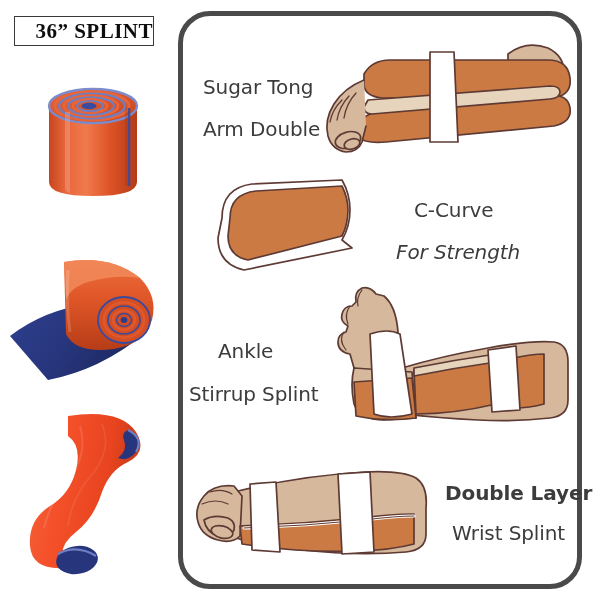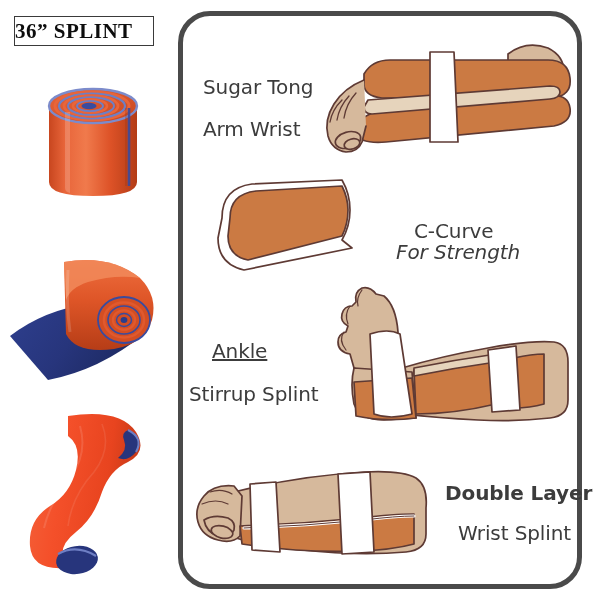--- a/index.html
+++ b/index.html
@@ -20,21 +20,21 @@
     position: absolute;
     left: 14px;
     top: 16px;
     width: 140px;
     height: 30px;
     background: #ffffff;
     border: 1.5px solid #3a3a3a;
     box-sizing: border-box;
     display: flex;
     align-items: center;
-    justify-content: flex-start;
+    justify-content: flex-end;
   }
   #title-badge .txt {
     font-family: "Liberation Serif", serif;
     font-weight: bold;
     font-size: 21px;
     letter-spacing: 0.5px;
     color: #0d0d0d;
     white-space: nowrap;
   }
 
@@ -65,26 +65,26 @@
     position: absolute;
     color: #3c3c3c;
     font-size: 20px;
     font-family: "DejaVu Sans", sans-serif;
     white-space: nowrap;
     letter-spacing: -0.1px;
   }
 
   #lbl-sugar-1 { left: 203px; top: 75px;  }
   #lbl-sugar-2 { left: 203px; top: 117px; }
-  #lbl-ccurve-1 { left: 414px; top: 198px; margin-top: 21px; }
+  #lbl-ccurve-1 { left: 414px; top: 198px; }
   #lbl-ccurve-2 { left: 396px; top: 240px; font-style: italic; }
-  #lbl-ankle-1 { left: 212px; top: 339px; text-decoration: underline; }
+  #lbl-ankle-1 { left: 218px; top: 339px; }
   #lbl-ankle-2 { left: 189px; top: 382px; text-align: center; }
   #lbl-wrist-1 { left: 445px; top: 481px; font-weight: bold; }
-  #lbl-wrist-2 { left: 452px; top: 521px; margin-left: 6px; }
+  #lbl-wrist-2 { left: 452px; top: 521px; }
 
   
   .art { position: absolute; }
   .art svg { display: block; width: 100%; height: 100%; }
 
   #art-sugar-tong { left: 312px; top: 30px;  width: 270px; height: 130px; }
   #art-c-curve    { left: 200px; top: 172px; width: 172px; height: 105px; }
   #art-ankle      { left: 292px; top: 272px; width: 290px; height: 160px; }
   #art-wrist      { left: 188px; top: 452px; width: 245px; height: 115px; }
 </style>
@@ -197,21 +197,21 @@
     <path d="M34 146 Q52 136 72 148" stroke="#6E7FC4" stroke-width="2.2" fill="none"></path>
 
     <path d="M56 18 Q64 46 46 70 Q26 94 20 120" stroke="#ffffff" stroke-width="2" fill="none" opacity="0.12"></path>
     <path d="M78 16 Q88 40 70 64 Q48 88 44 118" stroke="#ffffff" stroke-width="1.6" fill="none" opacity="0.09"></path>
   </svg>
 </div>
 
 <div id="illustration-frame"></div>
 
 <div class="label" id="lbl-sugar-1">Sugar Tong</div>
-<div class="label" id="lbl-sugar-2">Arm Wrist</div>
+<div class="label" id="lbl-sugar-2">Arm Double</div>
 
 <div class="art" id="art-sugar-tong">
   <svg viewBox="0 0 270 130" xmlns="http://www.w3.org/2000/svg">
     <g stroke="#5E3A34" stroke-width="1.7" stroke-linejoin="round" stroke-linecap="round" fill="none">
 
       <path d="M196 24 Q214 10 236 18 Q252 26 252 42 L252 52 L196 52 Z" fill="#D6B99C"></path>
 
       <path d="M52 44 Q60 30 78 30 L236 30 Q256 30 258 48 Q260 66 240 68 L70 68 Q52 66 52 54 Z" fill="#CB7A43"></path>
 
       <path d="M44 96 Q52 82 76 80 L238 66 Q256 64 258 78 Q260 92 242 96 L74 112 Q48 114 44 104 Z" fill="#CB7A43"></path>

